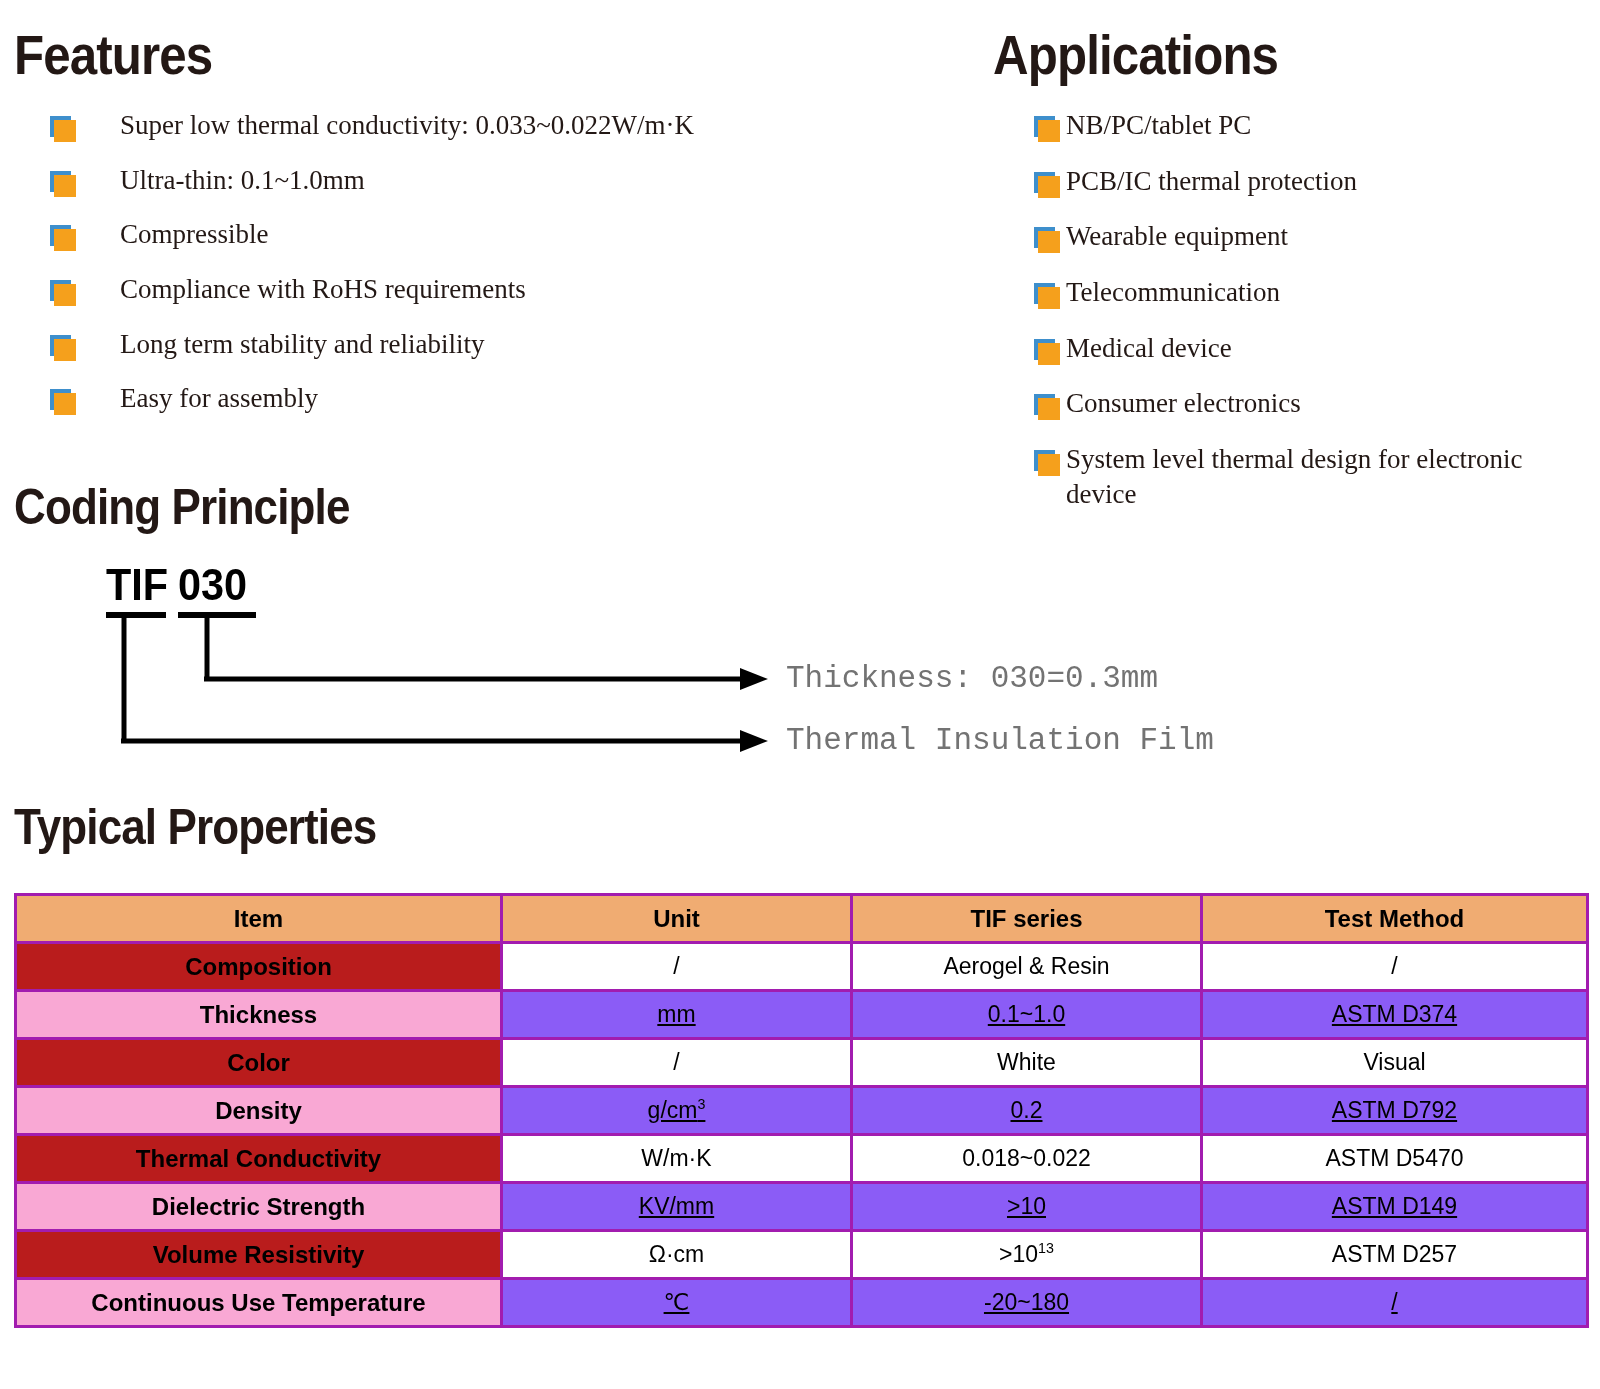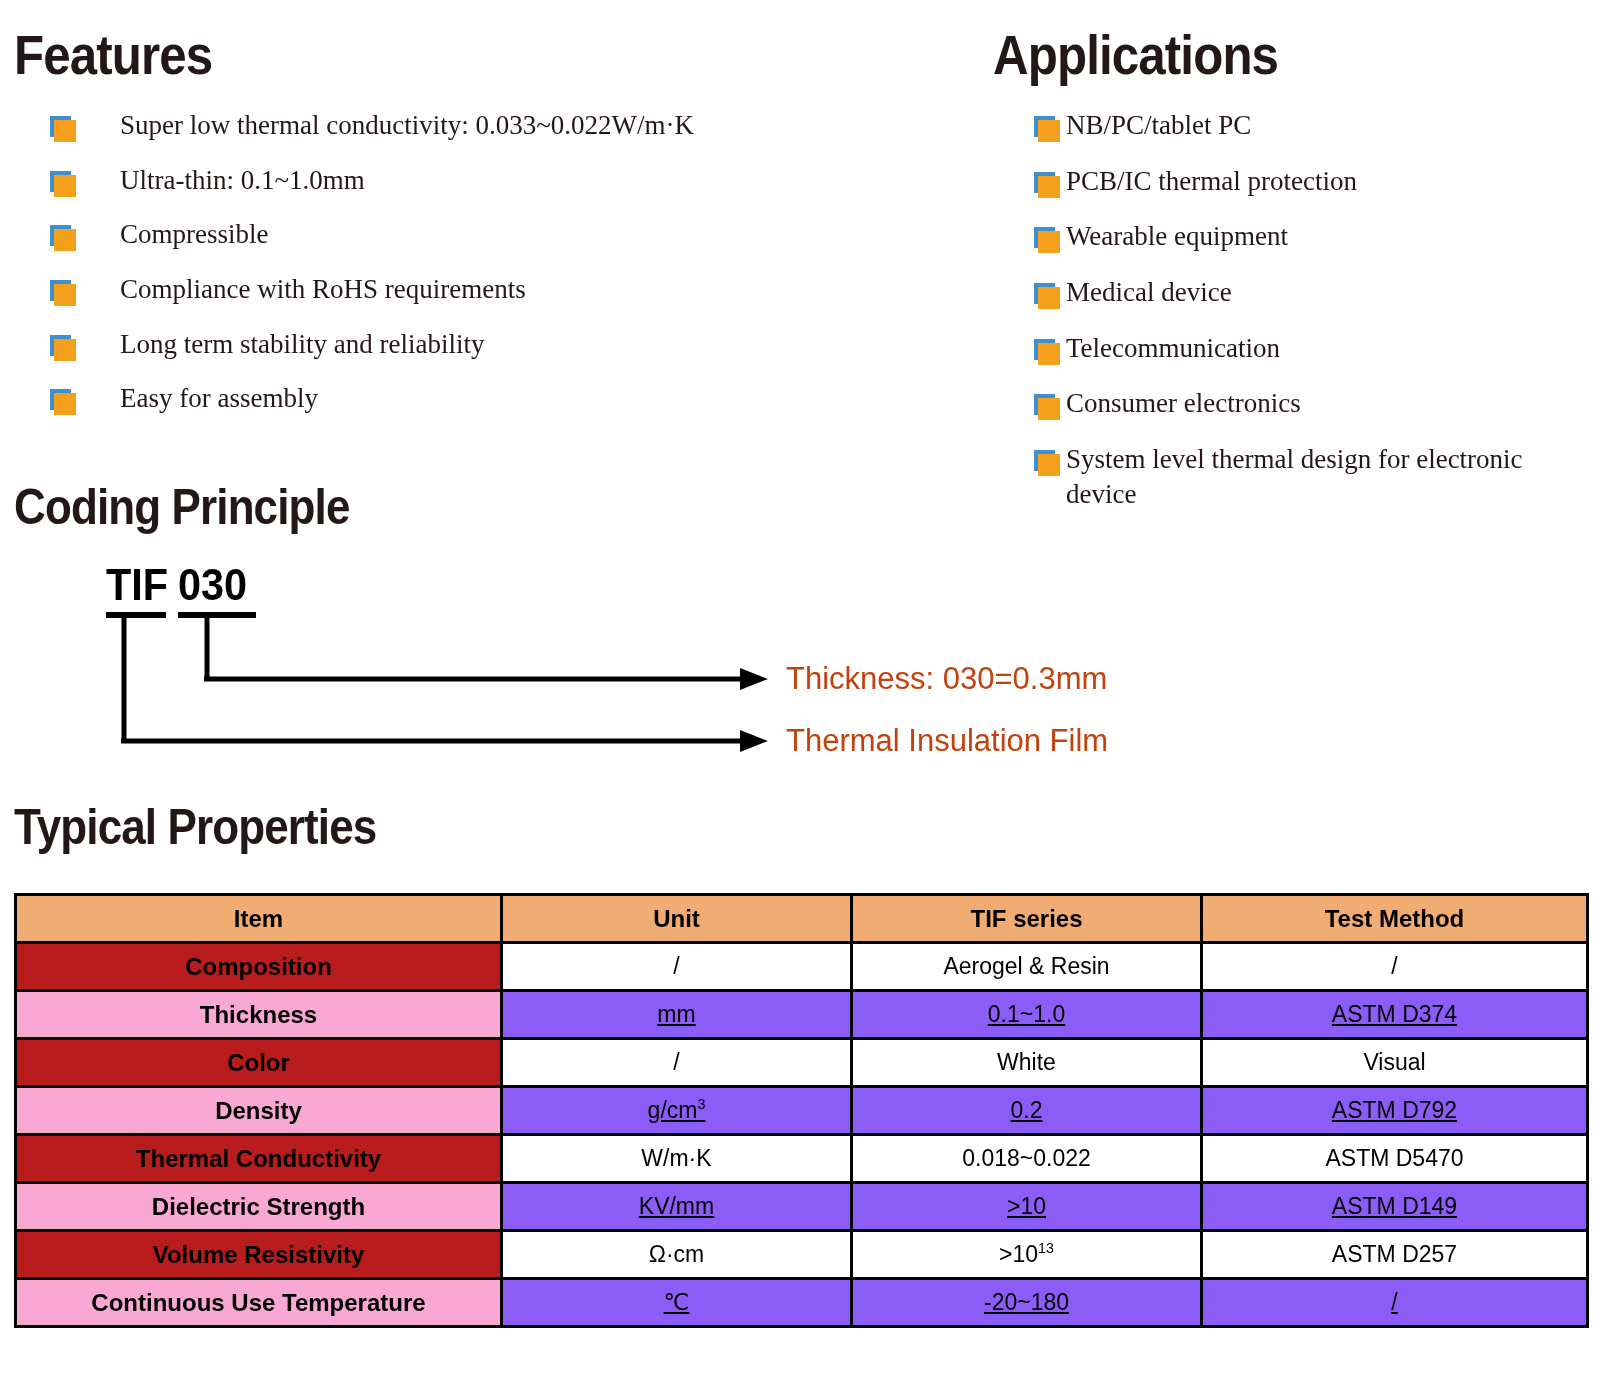--- a/index.html
+++ b/index.html
@@ -89,23 +89,23 @@
     color: #000000;
     letter-spacing: 0px;
     transform: scaleX(0.92);
     transform-origin: left top;
   }
   #code-token-tif { left: 106px; top: 14px; }
   #code-token-030 { left: 178px; top: 14px; }
 
   .code-label {
     position: absolute;
-    font-family: Liberation Sans, sans-serif;
+    font-family: Liberation Mono, monospace;
     font-size: 31px;
-    color: #c2410c;
+    color: #737373;
     white-space: nowrap;
   }
   #code-label-thickness { left: 786px; top: 116px; }
   #code-label-film      { left: 786px; top: 178px; }
 
   
   #properties-table {
     position: absolute;
     left: 14px;
     top: 893px;
@@ -114,21 +114,21 @@
     table-layout: fixed;
     font-family: "Liberation Sans", "DejaVu Sans", sans-serif;
   }
   #properties-table col.c-item   { width: 486px; }
   #properties-table col.c-unit   { width: 350px; }
   #properties-table col.c-series { width: 350px; }
   #properties-table col.c-method { width: 386px; }
 
   #properties-table th,
   #properties-table td {
-    border: 3px solid #000000;
+    border: 3px solid #a21caf;
     height: 45px;
     text-align: center;
     vertical-align: middle;
     padding: 0 4px;
     font-size: 23px;
     color: #000000;
   }
   #properties-table thead th {
     background: #f0ac72;
     font-weight: bold;
@@ -218,28 +218,28 @@
       <span class="sq-blue"></span>
         <span class="sq-orange"></span>
     </span>
     <span class="bullet-text">Wearable equipment</span>
   </li>
   <li class="bullet-item">
     <span class="bullet-marker">
       <span class="sq-blue"></span>
         <span class="sq-orange"></span>
     </span>
+    <span class="bullet-text">Telecommunication</span>
+  </li>
+  <li class="bullet-item">
+    <span class="bullet-marker">
+      <span class="sq-blue"></span>
+        <span class="sq-orange"></span>
+    </span>
     <span class="bullet-text">Medical device</span>
-  </li>
-  <li class="bullet-item">
-    <span class="bullet-marker">
-      <span class="sq-blue"></span>
-        <span class="sq-orange"></span>
-    </span>
-    <span class="bullet-text">Telecommunication</span>
   </li>
   <li class="bullet-item">
     <span class="bullet-marker">
       <span class="sq-blue"></span>
         <span class="sq-orange"></span>
     </span>
     <span class="bullet-text">Consumer electronics</span>
   </li>
   <li class="bullet-item">
     <span class="bullet-marker">

